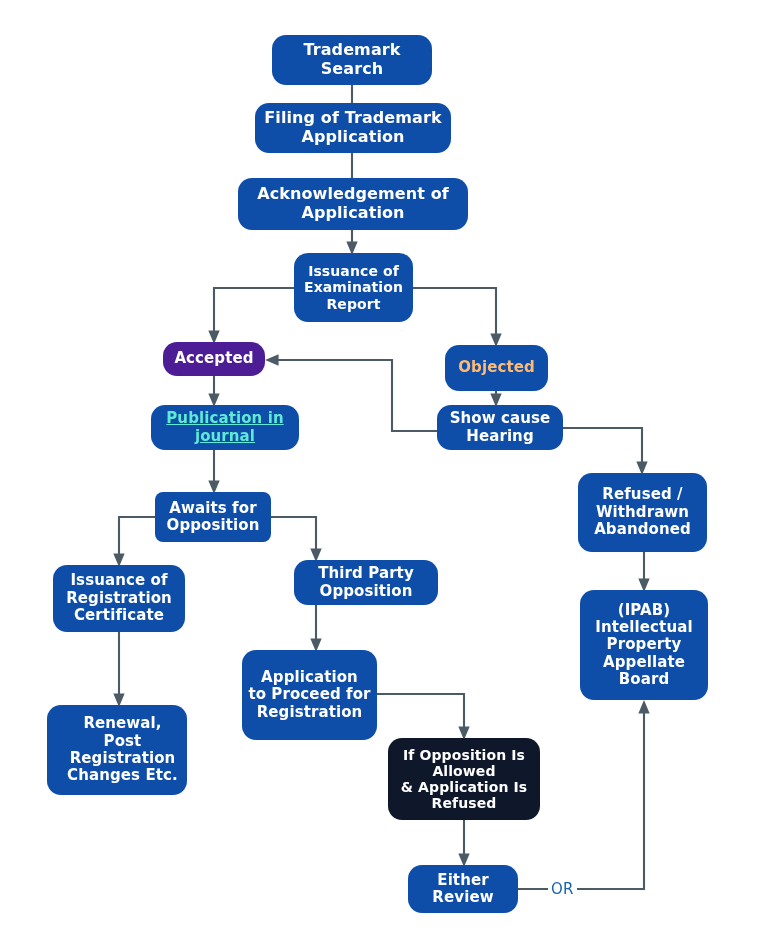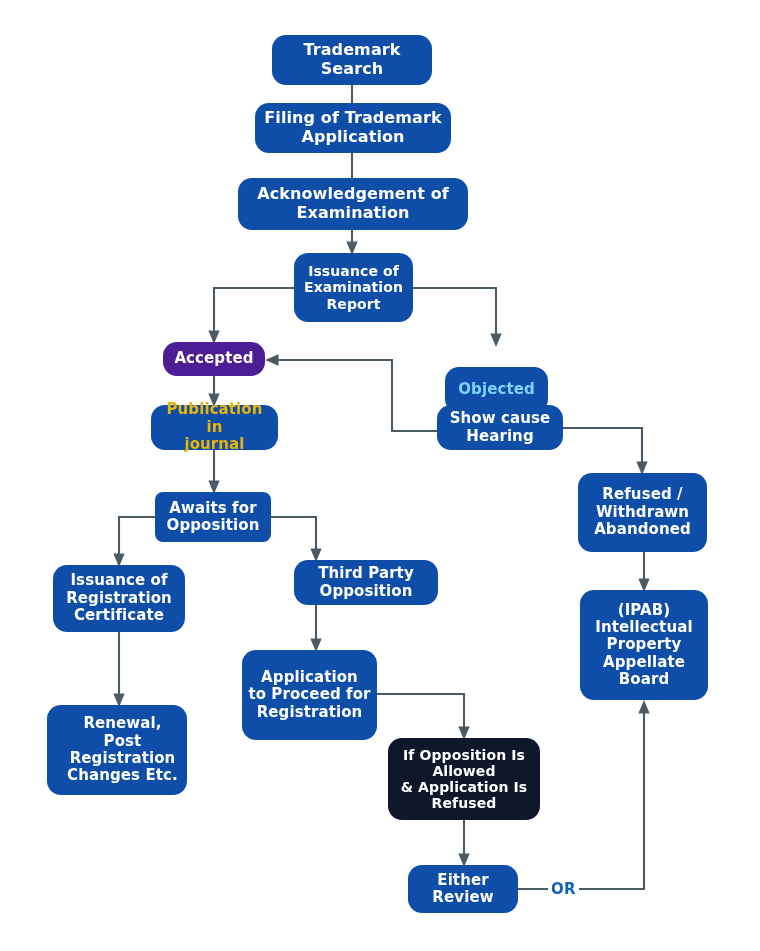--- a/index.html
+++ b/index.html
@@ -39,21 +39,21 @@
     line-height: 1.16;
     font-weight: 700;
     letter-spacing: 0.1px;
     padding: 2px 6px;
     white-space: pre-line;
     z-index: 2;
   }
   .or-label {
     position: absolute;
     color: #1763b0;
-    font-weight: 700;
+    font-weight: 400;
     font-size: 15px;
     letter-spacing: 0.3px;
     background: #ffffff;
     padding: 0 3px;
     z-index: 3;
   }
 </style>
 </head>
 <body>
 
@@ -102,27 +102,27 @@
 
       <path d="M518,889 L644,889 L644,706" marker-end="url(#arrowhead)"></path>
     </g>
   </svg>
 
   <div class="node" style="left: 272px; top: 35px; width: 160px; height: 50px; font-size: 16px; background: rgb(14, 78, 168); color: rgb(255, 255, 255);">Trademark
 Search</div>
   <div class="node" style="left: 255px; top: 103px; width: 196px; height: 50px; font-size: 16px; background: rgb(14, 78, 168); color: rgb(255, 255, 255);">Filing of Trademark
 Application</div>
   <div class="node" style="left: 238px; top: 178px; width: 230px; height: 52px; font-size: 16px; background: rgb(14, 78, 168); color: rgb(255, 255, 255);">Acknowledgement of
-Examination</div>
+Application</div>
   <div class="node" style="left: 294px; top: 253px; width: 119px; height: 69px; font-size: 14px; background: rgb(14, 78, 168); color: rgb(255, 255, 255);">Issuance of
 Examination
 Report</div>
   <div class="node" style="left: 163px; top: 342px; width: 102px; height: 34px; font-size: 15px; background: #4c1d95; color: rgb(255, 255, 255);">Accepted</div>
-  <div class="node" style="left: 445px; top: 345px; width: 103px; height: 46px; font-size: 15px; background: rgb(14, 78, 168); color: #7dd3fc; margin-top: 22px;">Objected</div>
-  <div class="node" style="left: 151px; top: 405px; width: 127px; height: 45px; font-size: 15px; background: rgb(14, 78, 168); color: #eab308;">Publication in
+  <div class="node" style="left: 445px; top: 345px; width: 103px; height: 46px; font-size: 15px; background: rgb(14, 78, 168); color: #fdba74;">Objected</div>
+  <div class="node" style="left: 151px; top: 405px; width: 148px; height: 45px; font-size: 15px; background: rgb(14, 78, 168); color: #5eead4; text-decoration: underline;">Publication in
 journal</div>
   <div class="node" style="left: 578px; top: 473px; width: 129px; height: 79px; font-size: 15px; background: rgb(14, 78, 168); color: rgb(255, 255, 255);">Refused /
 Withdrawn
 Abandoned</div>
   <div class="node" style="left: 437px; top: 405px; width: 126px; height: 45px; font-size: 15px; background: rgb(14, 78, 168); color: rgb(255, 255, 255);">Show cause
 Hearing</div>
   <div class="node" style="left: 155px; top: 492px; width: 116px; height: 50px; font-size: 15px; background: rgb(14, 78, 168); color: rgb(255, 255, 255); border-radius: 8px;">Awaits for
 Opposition</div>
   <div class="node" style="left: 53px; top: 565px; width: 132px; height: 67px; font-size: 15px; background: rgb(14, 78, 168); color: rgb(255, 255, 255);">Issuance of
 Registration

